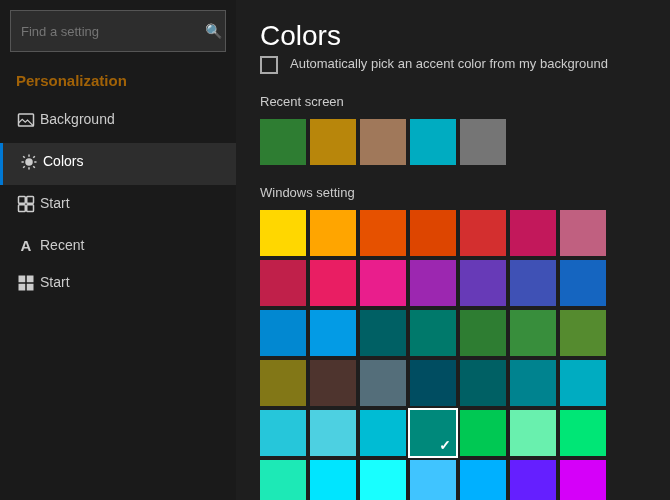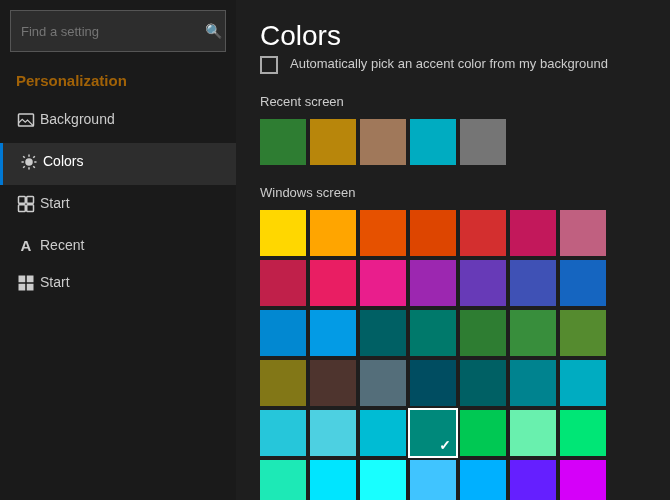--- a/index.html
+++ b/index.html
@@ -227,21 +227,21 @@
 
   <div class="section-label">Recent screen</div>
   <div class="color-grid" id="recent-grid">
       <div class="color-swatch" style="background: rgb(46, 125, 50);"></div>
       <div class="color-swatch" style="background: rgb(184, 134, 11);"></div>
       <div class="color-swatch" style="background: rgb(160, 120, 90);"></div>
       <div class="color-swatch" style="background: rgb(0, 172, 193);"></div>
       <div class="color-swatch" style="background: rgb(117, 117, 117);"></div>
     </div>
 
-  <div class="section-label">Windows screen</div>
+  <div class="section-label">Windows setting</div>
   <div class="color-grid" id="windows-grid">
       <div class="color-swatch" style="background: rgb(255, 215, 0);"></div>
       <div class="color-swatch" style="background: rgb(255, 165, 0);"></div>
       <div class="color-swatch" style="background: rgb(230, 81, 0);"></div>
       <div class="color-swatch" style="background: rgb(221, 69, 0);"></div>
       <div class="color-swatch" style="background: rgb(211, 47, 47);"></div>
       <div class="color-swatch" style="background: rgb(194, 24, 91);"></div>
       <div class="color-swatch" style="background: rgb(192, 96, 128);"></div>
       <div class="color-swatch" style="background: rgb(192, 32, 74);"></div>
       <div class="color-swatch" style="background: rgb(233, 30, 99);"></div>

